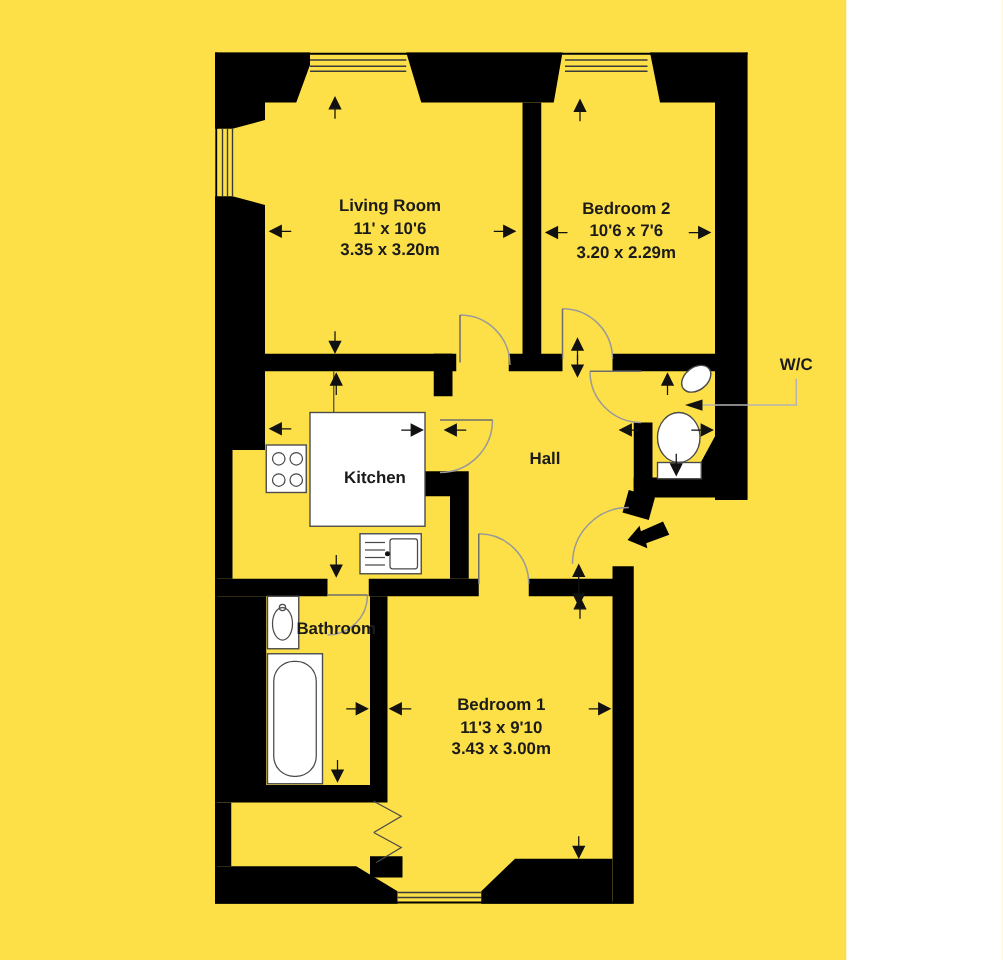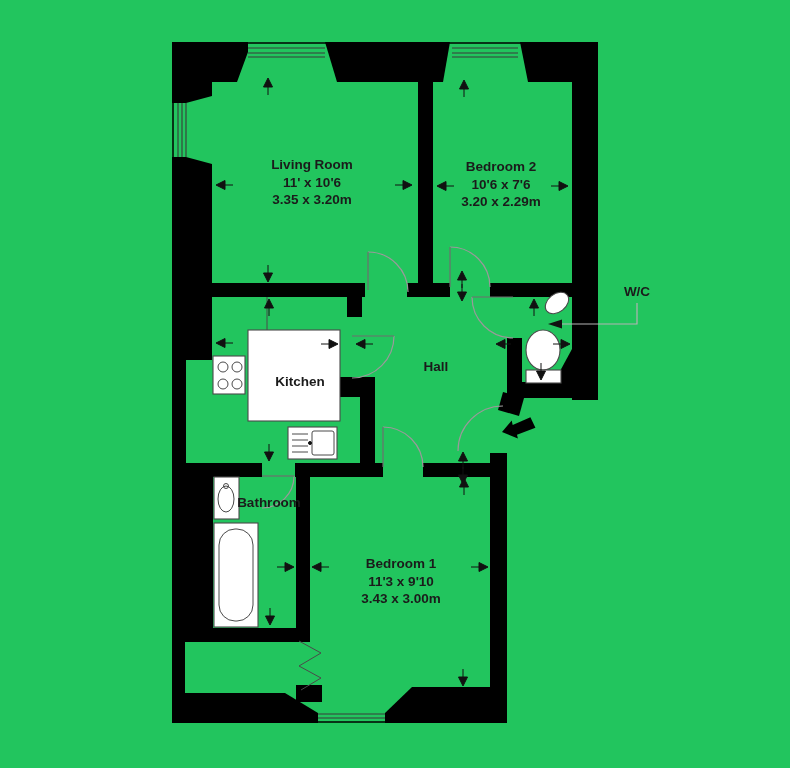--- a/index.html
+++ b/index.html
@@ -1,16 +1,16 @@
 <!DOCTYPE html>
 <html><head>
 <meta charset="utf-8">
 <style>
   html,body{margin:0;padding:0;background:#ffffff;}
-  .page{position:relative;width:790px;height:768px;background:#22c55e;overflow:hidden;}
+  .page{position:relative;width:677px;height:768px;background:#fde047;overflow:hidden;}
   svg{display:block;}
   svg text{
     font-family:"Liberation Sans",sans-serif;
     font-weight:700;
     font-size:13.5px;
     fill:#1b1b1b;
     text-anchor:middle;
   }
   .wall{fill:#000000;stroke:none;}
   .outline{stroke:#000000;stroke-width:1.5;fill:none;}

